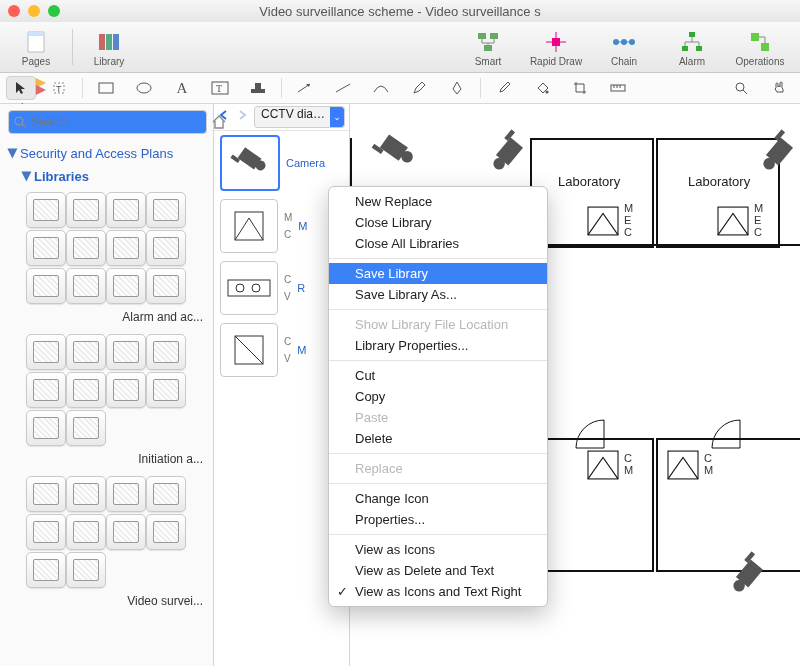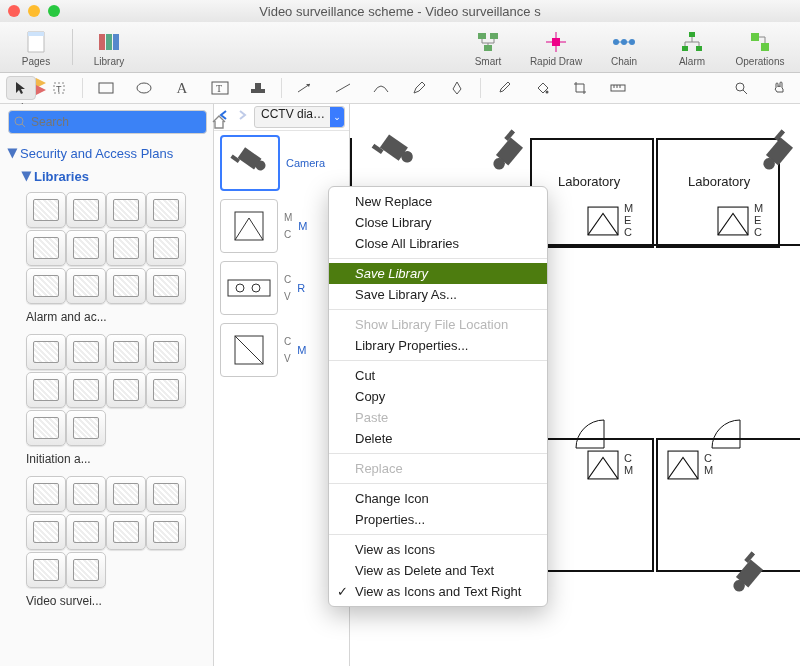--- a/index.html
+++ b/index.html
@@ -29,21 +29,21 @@
 .search .sicon{position:absolute;margin-left:6px;color:#888;}
 .home{width:22px;height:22px;color:#888;display:flex;align-items:center;justify-content:center;}
 .treehdr{color:#2a62c9;font-size:13px;padding:6px 8px;}
 .treehdr .tri{display:inline-block;transform:rotate(90deg);margin-right:2px;color:#4a75c4;}
 .treesub{color:#2a62c9;padding:2px 0 8px 22px;font-weight:600;}
 .treesub .tri{display:inline-block;transform:rotate(90deg);margin-right:2px;color:#4a75c4;font-weight:normal;}
 .libgroup{padding:0 10px 10px 26px;}
 .thumbgrid{display:grid;grid-template-columns:repeat(4,38px);gap:2px;}
 .th{width:38px;height:34px;border:1px solid #c9c9c9;border-radius:5px;background:linear-gradient(#fff,#e9e9e9);position:relative;box-shadow:0 1px 1px rgba(0,0,0,.1);}
 .th::after{content:"";position:absolute;inset:6px;border:1px solid #999;border-radius:2px;background:repeating-linear-gradient(45deg,#eee,#eee 2px,#fff 2px,#fff 4px);}
-.libname{font-size:12px;color:#333;text-align:left;margin-top:6px;}
+.libname{font-size:12px;color:#333;text-align:right;margin-top:6px;}
 .midpane{width:135px;background:#fff;border-right:1px solid #d5d5d5;display:flex;flex-direction:column;}
 .midhdr{display:flex;align-items:center;height:26px;border-bottom:1px solid #e4e4e4;padding:0 4px;gap:2px;}
 .navbtn{width:16px;height:16px;color:#2a6fe0;}
 .dd{flex:1;height:20px;border:1px solid #cfcfcf;border-radius:3px;font-size:12px;padding:0 14px 0 6px;background:#f3f3f3;position:relative;overflow:hidden;white-space:nowrap;text-overflow:ellipsis;}
 .dd .car{position:absolute;right:0;top:0;bottom:0;width:14px;background:#3a7cff;color:#fff;display:flex;align-items:center;justify-content:center;font-size:9px;border-radius:0 3px 3px 0;}
 .stencils{flex:1;overflow:hidden;}
 .strow{display:flex;align-items:center;gap:6px;padding:4px 6px;}
 .sthumb{width:56px;height:52px;border:1px solid #c9c9c9;border-radius:4px;display:flex;align-items:center;justify-content:center;background:#fff;}
 .sthumb.sel{border:2px solid #3a7cff;}
 .slabel{font-size:11px;color:#2a62c9;}
@@ -55,21 +55,21 @@
 .cam{position:absolute;width:46px;height:36px;}
 .cam svg{width:100%;height:100%;}
 .mon{position:absolute;width:34px;height:30px;}
 .mon svg{width:100%;height:100%;}
 .mec{position:absolute;font-size:11px;color:#333;display:flex;flex-direction:column;line-height:12px;}
 .door{position:absolute;width:40px;height:40px;}
 .door svg{width:100%;height:100%;}
 .ctxmenu{position:absolute;left:328px;top:186px;width:218px;background:#fff;border:1px solid #c7c7c7;border-radius:6px;box-shadow:0 8px 24px rgba(0,0,0,.25);padding:4px 0;z-index:50;}
 .mi{padding:3px 18px 3px 26px;font-size:13px;color:#222;position:relative;}
 .mi.dis{color:#b7b7b7;}
-.mi.sel{background:#4d7c0f;color:#fff;font-style:italic;}
+.mi.sel{background:#3b82f6;color:#fff;}
 .mdiv{height:1px;background:#e3e3e3;margin:4px 0;}
 .mi .chk{position:absolute;left:8px;}
 svg{display:block;}
 </style>
 </head>
 <body>
 
 <div class="titlebar">
   <div class="traffic">
     <div class="dot red"></div>

